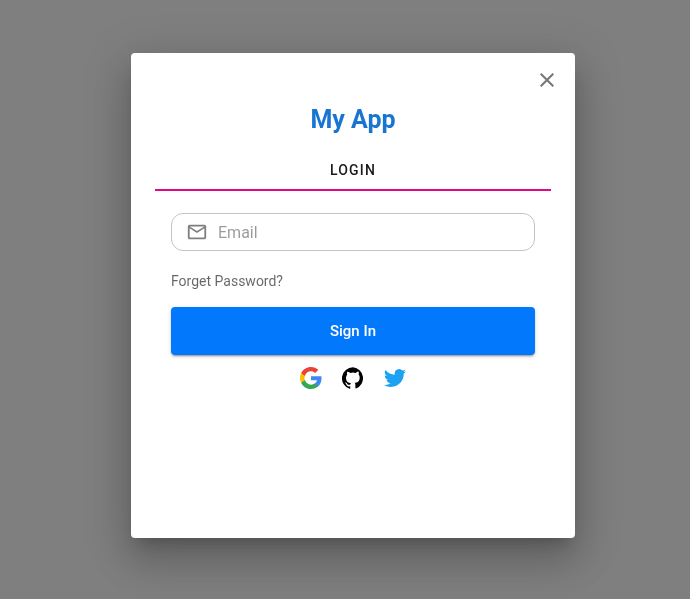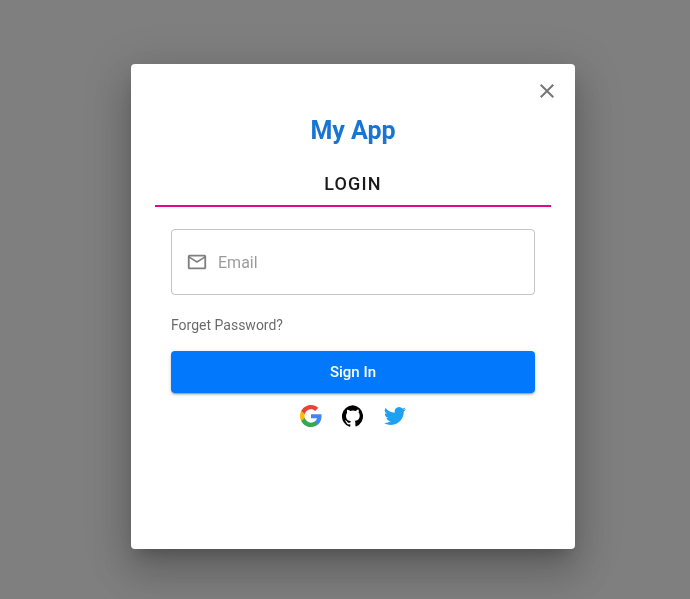--- a/index.html
+++ b/index.html
@@ -10,21 +10,21 @@
     body {
       font-family: -apple-system, BlinkMacSystemFont, "Segoe UI", Roboto, Helvetica, Arial, sans-serif;
       background: #7f7f7f;
       width: 690px;
       height: 599px;
       overflow: hidden;
       position: relative;
     }
     .dialog {
       position: absolute;
-      top: 64px;
+      top: 53px;
       left: 131px;
       width: 444px;
       height: 485px;
       background: #fff;
       border-radius: 4px;
       box-shadow: 0 11px 15px -7px rgba(0,0,0,0.2), 0 24px 38px 3px rgba(0,0,0,0.14), 0 9px 46px 8px rgba(0,0,0,0.12);
       display: flex;
       flex-direction: column;
     }
     .close-wrap {
@@ -63,21 +63,21 @@
     }
     .tabs {
       display: flex;
       border-bottom: 1px solid rgba(0,0,0,0.12);
     }
     .tab {
       flex: 1;
       background: transparent;
       border: none;
       padding: 12px 0;
-      font-size: 18px;
+      font-size: 14px;
       font-weight: 500;
       letter-spacing: 1.2px;
       cursor: pointer;
       color: rgba(0,0,0,0.6);
       text-transform: uppercase;
       font-family: inherit;
       position: relative;
     }
     .tab.active {
       color: rgba(0,0,0,0.9);
@@ -94,25 +94,25 @@
       display: flex;
       flex-direction: column;
       padding: 0 16px;
     }
     .field {
       margin-top: 22px;
       position: relative;
     }
     .field-box {
       border: 1px solid rgba(0,0,0,0.23);
-      border-radius: 4px;
+      border-radius: 12px;
       display: flex;
       align-items: center;
       padding: 0 14px;
-      height: 66px;
+      height: 38px;
     }
     .field-icon {
       color: rgba(0,0,0,0.5);
       width: 22px;
       height: 22px;
       flex-shrink: 0;
       display: flex;
       align-items: center;
     }
     .field-icon svg {
@@ -147,21 +147,21 @@
     }
     .forgot {
       text-align: left;
       margin-top: 22px;
       font-size: 14px;
       color: rgba(0,0,0,0.6);
       cursor: pointer;
     }
     .signin-btn {
       margin-top: 18px;
-      height: 42px;
+      height: 48px;
       background: #0278fd;
       color: #fff;
       border: none;
       border-radius: 4px;
       font-size: 15px;
       font-weight: 500;
       cursor: pointer;
       box-shadow: 0 3px 1px -2px rgba(0,0,0,0.2), 0 2px 2px 0 rgba(0,0,0,0.14), 0 1px 5px 0 rgba(0,0,0,0.12);
       font-family: inherit;
     }

